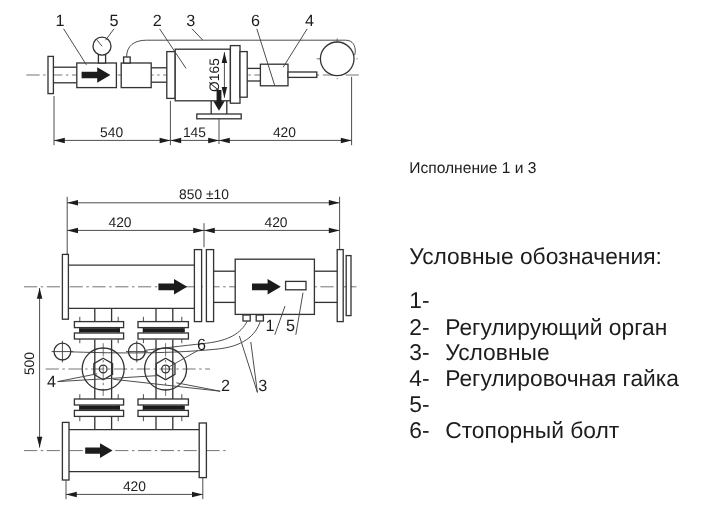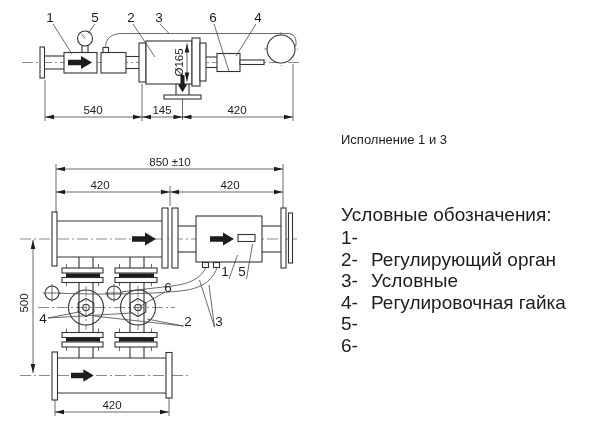--- a/index.html
+++ b/index.html
@@ -1,21 +1,21 @@
 <!DOCTYPE html>
 <html><head>
 <meta charset="utf-8">
 <style>
   html,body{margin:0;padding:0;background:#fff;}
   .screen{position:relative;width:600px;height:442px;background:#fff;overflow:hidden;
           font-family:"Liberation Sans",sans-serif;}
   .screen svg{position:absolute;left:0;top:0;}
   .exec-note{position:absolute;left:341px;top:132px;font-size:13px;color:#1d1d1d;white-space:nowrap;}
   .legend{position:absolute;left:341px;top:204px;font-size:19px;color:#1d1d1d;}
-  .legend-heading{line-height:22px;margin-bottom:1px;white-space:nowrap;}
+  .legend-heading{line-height:22px;margin-bottom:15px;white-space:nowrap;}
   .legend-row{display:flex;line-height:21.6px;white-space:nowrap;}
   .legend-num{flex:0 0 30px;width:30px;}
   
   .ln{stroke:#333;stroke-width:1.1;fill:none;}
   .lnf{stroke:#333;stroke-width:1.1;fill:#fff;}
   .thin{stroke:#454545;stroke-width:0.8;fill:none;}
   .cl{stroke:#5a5a5a;stroke-width:0.7;fill:none;stroke-dasharray:11 3 2 3;}
   .blk{fill:#1c1c1c;stroke:none;}
   .dim-t{font-size:11.5px;fill:#1d1d1d;font-family:"Liberation Sans",sans-serif;}
   .co-t{font-size:13.5px;fill:#1d1d1d;font-family:"Liberation Sans",sans-serif;}
@@ -286,16 +286,17 @@
     </div>
     <div class="legend-row">
       <span class="legend-num">4-</span>
       <span class="legend-label">Регулировочная гайка</span>
     </div>
     <div class="legend-row">
       <span class="legend-num">5-</span>
     </div>
     <div class="legend-row">
       <span class="legend-num">6-</span>
+      <span class="legend-label">Стопорный болт</span>
     </div>
   </div>
 
 </div>
 
 </body></html>

